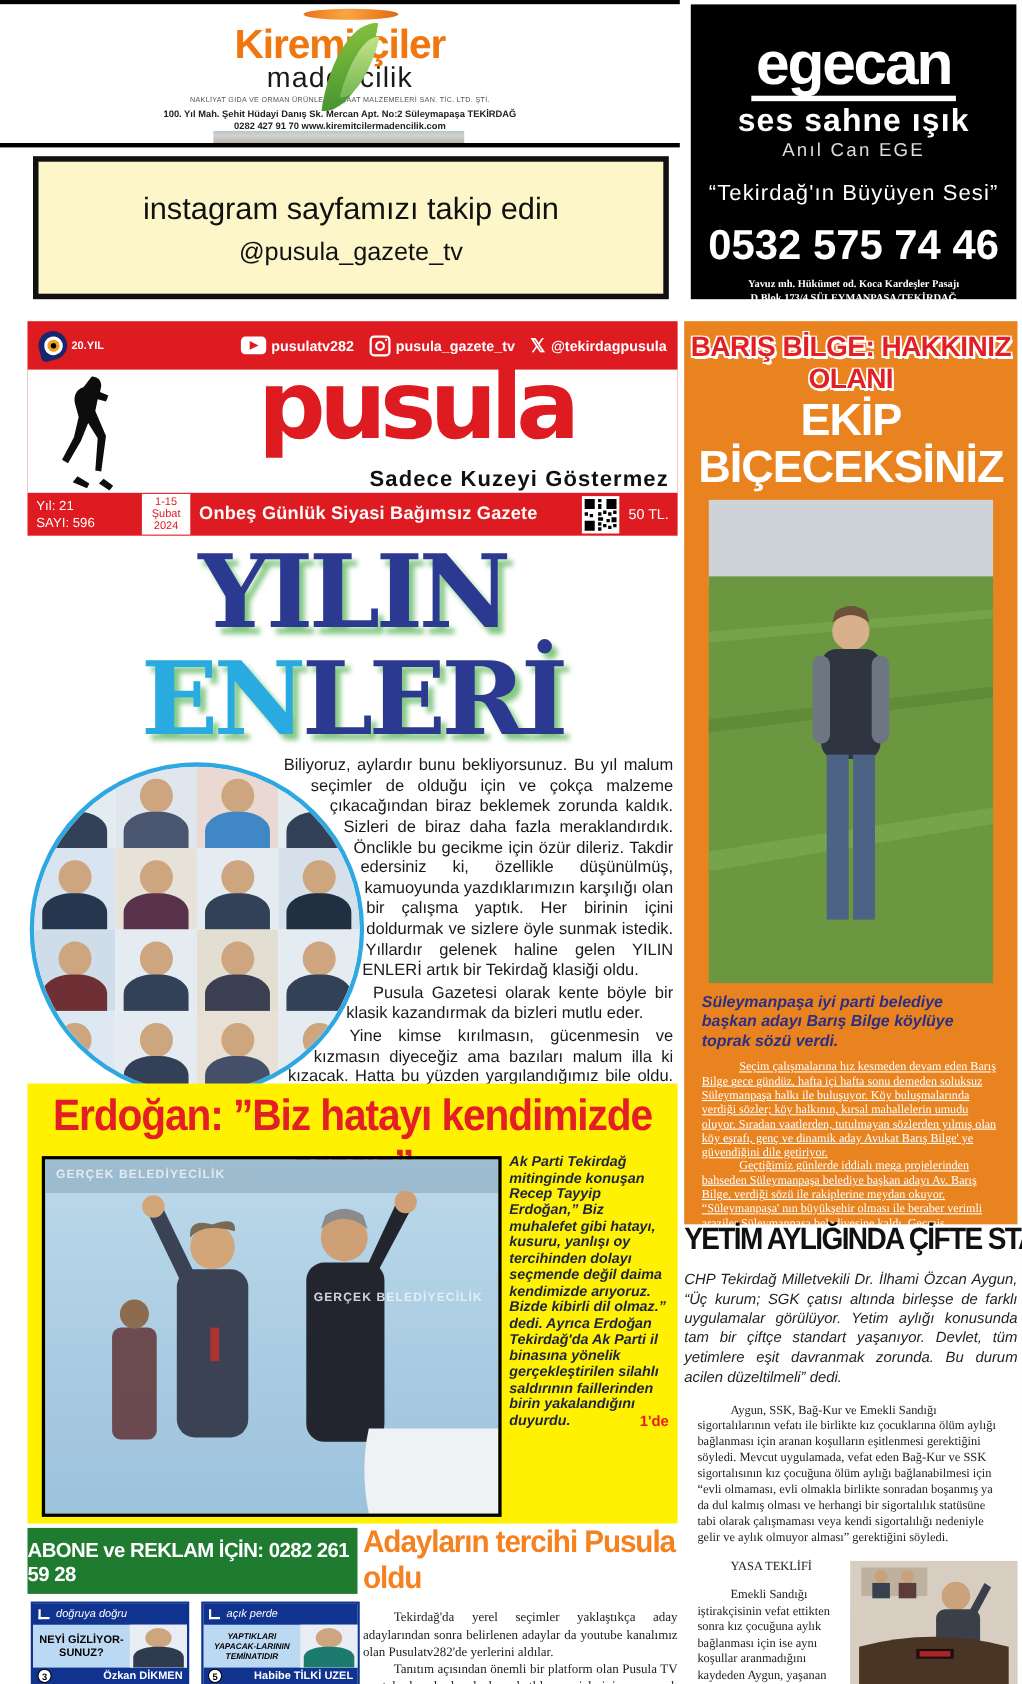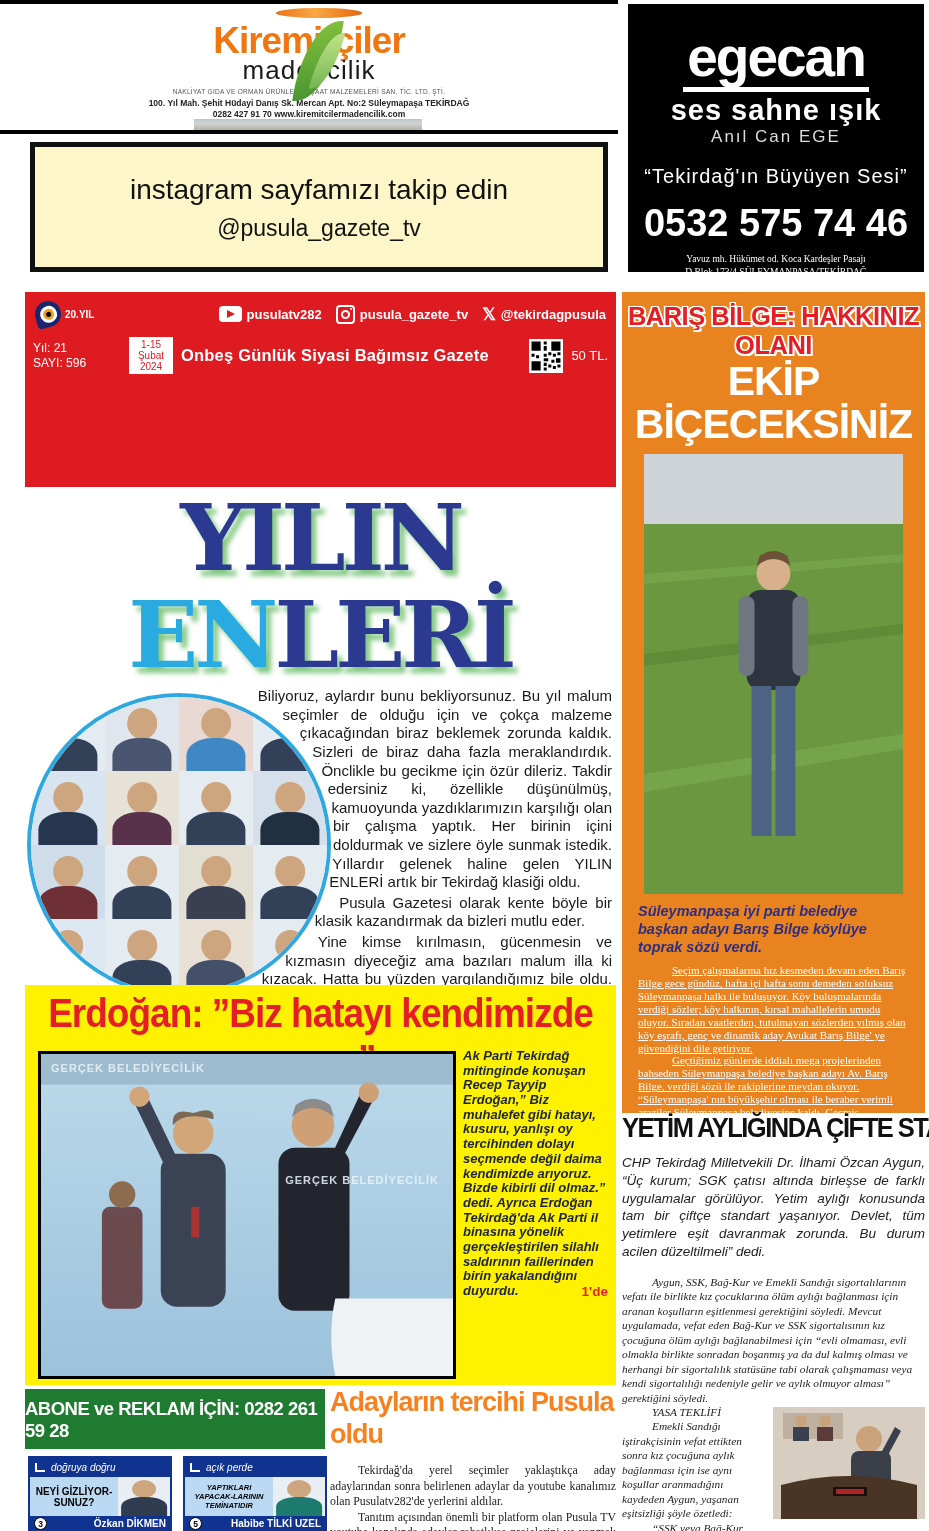--- a/index.html
+++ b/index.html
@@ -38,21 +38,21 @@
   .insta-handle{font-size:23px;color:#111;margin-top:8px;}
 
   .ad-egecan{left:628px;top:4px;width:296px;height:268px;background:#000;color:#fff;
              display:flex;flex-direction:column;align-items:center;text-align:center;}
   .ege-title{font-size:55px;font-weight:bold;letter-spacing:-2px;line-height:1;margin-top:26px;
              border-bottom:5px solid #fff;padding:0 4px 2px 4px;}
   .ege-sub{font-size:29px;font-weight:bold;letter-spacing:1px;margin-top:2px;}
   .ege-person{font-size:17px;font-weight:normal;color:#ddd;letter-spacing:2px;margin-top:0;}
   .ege-slogan{font-size:20px;margin-top:18px;letter-spacing:1px;}
   .ege-phone{font-size:38px;font-weight:bold;letter-spacing:0;margin-top:14px;}
-  .ege-addr{font-family:"Liberation Serif",serif;font-weight:normal;font-size:9.5px;line-height:1.35;margin-top:8px;text-align:center;}
+  .ege-addr{font-family:"Liberation Serif",serif;font-weight:bold;font-size:9.5px;line-height:1.35;margin-top:8px;text-align:center;}
 
   
   .masthead{left:25px;top:292px;width:591px;height:195px;background:#de1b20;}
   .mast-top{height:44px;display:flex;align-items:center;padding:0 10px;color:#fff;}
   .nazar{width:26px;height:26px;border-radius:50% 50% 50% 4px;background:#17266e;
          display:flex;align-items:center;justify-content:center;transform:rotate(-15deg);}
   .n2{width:17px;height:17px;border-radius:50%;background:#fff;display:flex;align-items:center;justify-content:center;}
   .n3{width:11px;height:11px;border-radius:50%;background:#f0a01e;display:flex;align-items:center;justify-content:center;}
   .n4{width:5px;height:5px;border-radius:50%;background:#000;}
   .yil20{font-size:10px;font-weight:bold;margin-left:4px;}
@@ -160,21 +160,21 @@
   .ada-body{margin-top:14px;font-family:"Liberation Serif",serif;font-size:11.8px;line-height:1.32;
             text-align:justify;color:#222;}
   .ada-body p{margin:0;text-indent:28px;}
 
   
   .yetim{left:622px;top:1113px;width:303px;}
   .yet-head{font-size:25.5px;font-weight:bold;color:#111;letter-spacing:-1.5px;transform:scaleY(1.1);
             transform-origin:left;white-space:nowrap;}
   .yet-lead{margin-top:12px;font-style:italic;font-size:13.5px;line-height:1.32;color:#222;text-align:justify;}
   .yet-body{margin-top:14px;font-family:"Liberation Serif",serif;font-size:11.3px;line-height:1.28;color:#222;}
-  .yet-body p{margin:0;text-indent:30px;font-style:italic;}
+  .yet-body p{margin:12px;text-indent:30px;}
   .yet-photo{float:right;width:152px;height:112px;margin:2px 0 4px 8px;position:relative;overflow:hidden;
              background:linear-gradient(#d9d0c3,#cabfae);}
 </style>
 </head>
 <body>
 
 <div id="page">
 
   <div class="abs top-rule"></div>
 
@@ -236,20 +236,28 @@
         <div class="soc">
           <span class="ig"></span>
           <span>pusula_gazete_tv</span>
         </div>
         <div class="soc">
           <span class="xi">𝕏</span>
           <span>@tekirdagpusula</span>
         </div>
       </div>
     </div>
+    <div class="mast-mid">
+      <svg class="ataturk" viewBox="0 0 60 100">
+        <path d="M30 4c5 0 8 3 8 8l-1 5 7 3-2 5-7-2-2 10 9 21-4 30-5-1 2-27-8-13-6 15-11 19-5-3 10-19 4-17-3-11c-2-7 2-13 7-14z" fill="#0d0d0d"></path>
+        <path d="M18 88l10 6-2 4-12-5z M40 90l8 6-3 4-9-6z" fill="#0d0d0d"></path>
+      </svg>
+      <div class="logo-pusula">pusula</div>
+      <div class="logo-slogan">Sadece Kuzeyi Göstermez</div>
+    </div>
     <div class="mast-bot">
       <div class="m-yil">
         <span>Yıl: 21</span><br>
         <span>SAYI: 596</span>
       </div>
       <div class="m-date">1-15 Şubat 2024</div>
       <div class="m-desc">Onbeş Günlük Siyasi Bağımsız Gazete</div>
       <svg class="m-qr" viewBox="0 0 21 21">
         <rect width="21" height="21" fill="#fff"></rect>
         <path fill="#000" d="M1 1h6v6H1zM3 3h2v2H3zM14 1h6v6h-6zM16 3h2v2h-2zM1 14h6v6H1zM3 16h2v2H3zM9 1h2v2H9zM9 4h2v3H9zM12 8h2v2h-2zM9 9h2v2H9zM15 9h2v2h-2zM18 8h2v2h-2zM1 9h2v2H1zM4 10h2v2H4zM9 12h3v2H9zM14 13h2v2h-2zM17 12h3v3h-3zM9 15h2v2H9zM12 16h2v2h-2zM15 17h2v2h-2zM18 16h2v2h-2zM9 18h2v2H9z"></path>

